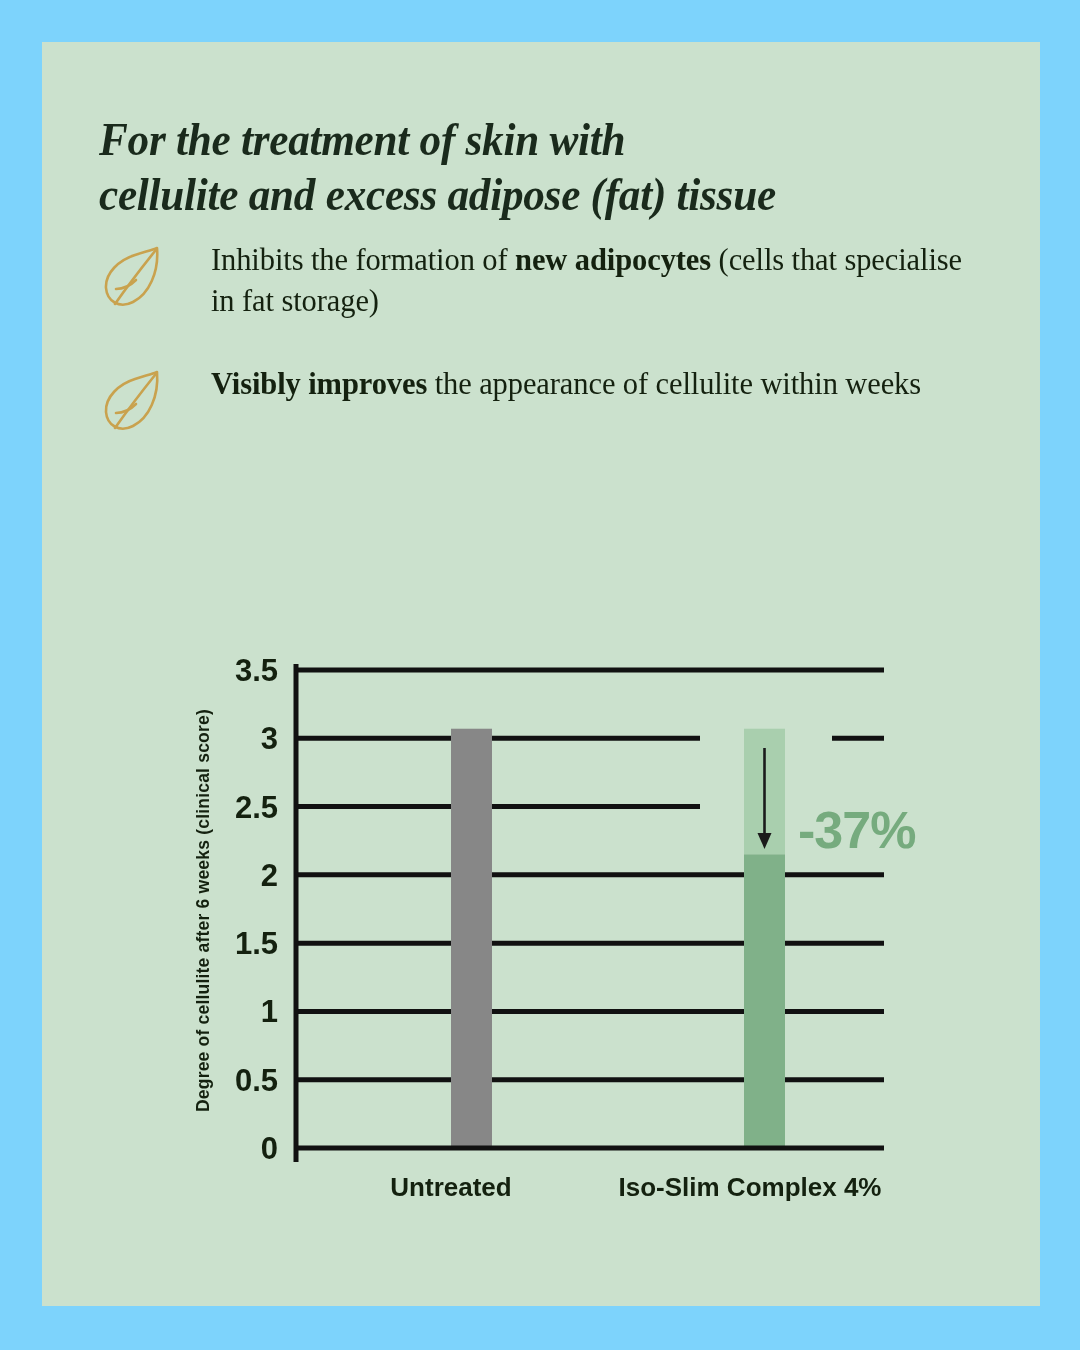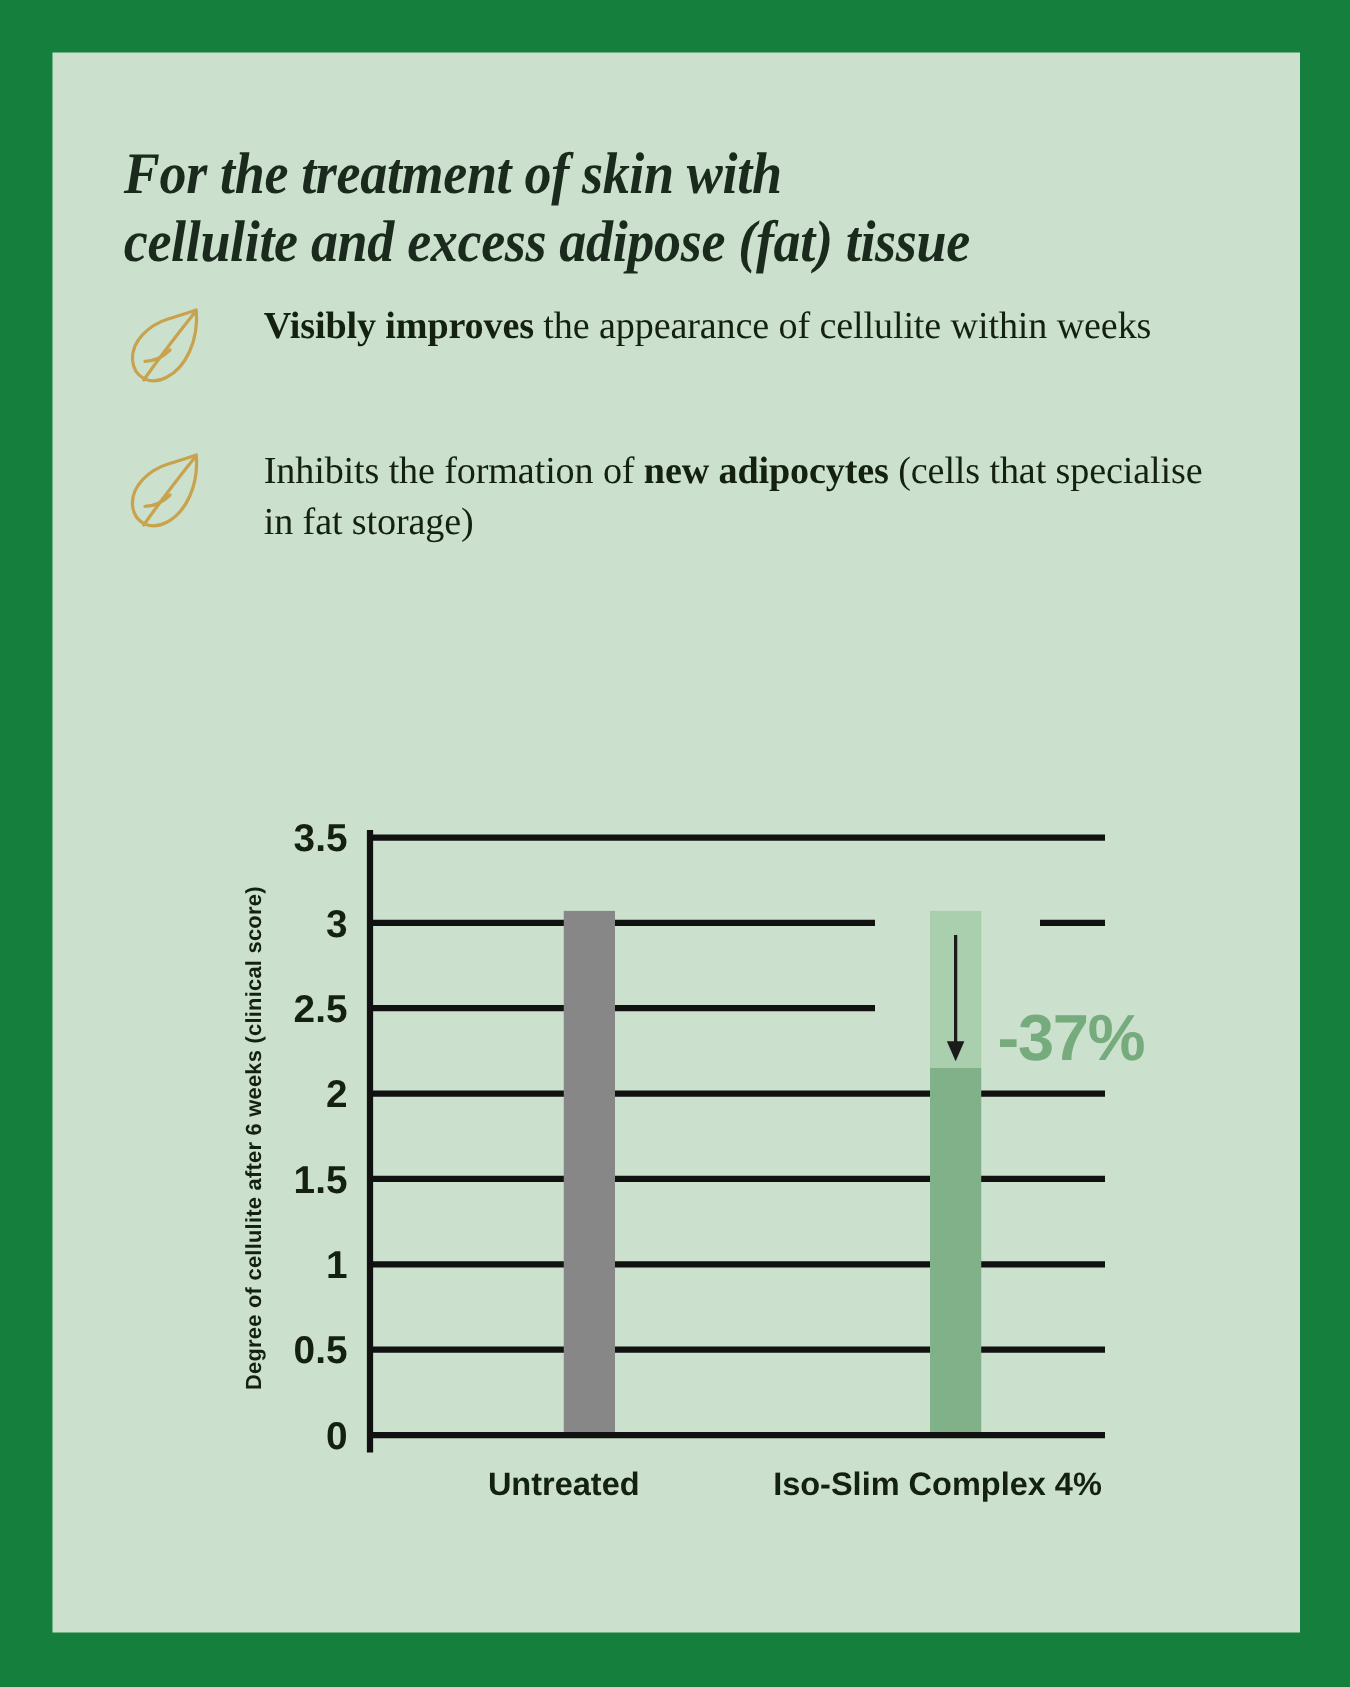--- a/index.html
+++ b/index.html
@@ -12,21 +12,21 @@
     height: 1350px;
     overflow: hidden;
     font-family: "Liberation Sans", sans-serif;
   }
 
   
   .page {
     position: relative;
     width: 1080px;
     height: 1350px;
-    background: #15803d;
+    background: #7dd3fc;
   }
   .panel {
     position: absolute;
     left: 42px;
     top: 42px;
     width: 998px;
     height: 1264px;
     background: #cbe1cd;
   }
 
@@ -99,43 +99,43 @@
 
   <div class="panel"></div>
 
   <div class="headline">
     <span class="l1">For the treatment of skin with</span>
     <span class="l2">cellulite and excess adipose (fat) tissue</span>
   </div>
 
   <div class="bullets">
 
+    <div class="bullet bullet-2">
+      <span class="leaf">
+        <svg viewBox="0 0 72 72" fill="none" xmlns="http://www.w3.org/2000/svg">
+          <path d="M58 6 C60 30 50 52 34 60 C20 67 8 59 7 46 C6 31 20 18 36 13 C45 10 53 8 58 6 Z" stroke="#c9a24e" stroke-width="2.6" stroke-linecap="round" stroke-linejoin="round" fill="none"></path>
+          <path d="M56 9 C44 24 30 42 16 62" stroke="#c9a24e" stroke-width="2.6" stroke-linecap="round" fill="none"></path>
+          <path d="M37 38 C31 44 25 47 17 47" stroke="#c9a24e" stroke-width="2.6" stroke-linecap="round" fill="none"></path>
+        </svg>
+      </span>
+      <span class="btext">
+        <span>Inhibits the formation of </span><b>new adipocytes</b><span> (cells that specialise in fat storage)</span>
+      </span>
+    </div>
+
     <div class="bullet bullet-1">
       <span class="leaf">
         <svg viewBox="0 0 72 72" fill="none" xmlns="http://www.w3.org/2000/svg">
           <path d="M58 6 C60 30 50 52 34 60 C20 67 8 59 7 46 C6 31 20 18 36 13 C45 10 53 8 58 6 Z" stroke="#c9a24e" stroke-width="2.6" stroke-linecap="round" stroke-linejoin="round" fill="none"></path>
           <path d="M56 9 C44 24 30 42 16 62" stroke="#c9a24e" stroke-width="2.6" stroke-linecap="round" fill="none"></path>
           <path d="M37 38 C31 44 25 47 17 47" stroke="#c9a24e" stroke-width="2.6" stroke-linecap="round" fill="none"></path>
         </svg>
       </span>
       <span class="btext">
         <b>Visibly improves</b><span> the appearance of cellulite within weeks</span>
-      </span>
-    </div>
-
-    <div class="bullet bullet-2">
-      <span class="leaf">
-        <svg viewBox="0 0 72 72" fill="none" xmlns="http://www.w3.org/2000/svg">
-          <path d="M58 6 C60 30 50 52 34 60 C20 67 8 59 7 46 C6 31 20 18 36 13 C45 10 53 8 58 6 Z" stroke="#c9a24e" stroke-width="2.6" stroke-linecap="round" stroke-linejoin="round" fill="none"></path>
-          <path d="M56 9 C44 24 30 42 16 62" stroke="#c9a24e" stroke-width="2.6" stroke-linecap="round" fill="none"></path>
-          <path d="M37 38 C31 44 25 47 17 47" stroke="#c9a24e" stroke-width="2.6" stroke-linecap="round" fill="none"></path>
-        </svg>
-      </span>
-      <span class="btext">
-        <span>Inhibits the formation of </span><b>new adipocytes</b><span> (cells that specialise in fat storage)</span>
       </span>
     </div>
 
 
   </div>
 
   <div class="chart">
     <svg width="1080" height="1350" viewBox="0 0 1080 1350" xmlns="http://www.w3.org/2000/svg">
 
       <text id="yAxisTitle" x="0" y="0" transform="translate(209,1112) rotate(-90)" font-family="Liberation Sans, sans-serif" font-size="17.5" font-weight="700" fill="#14210f" letter-spacing="0.2">Degree of cellulite after 6 weeks (clinical score)</text>

